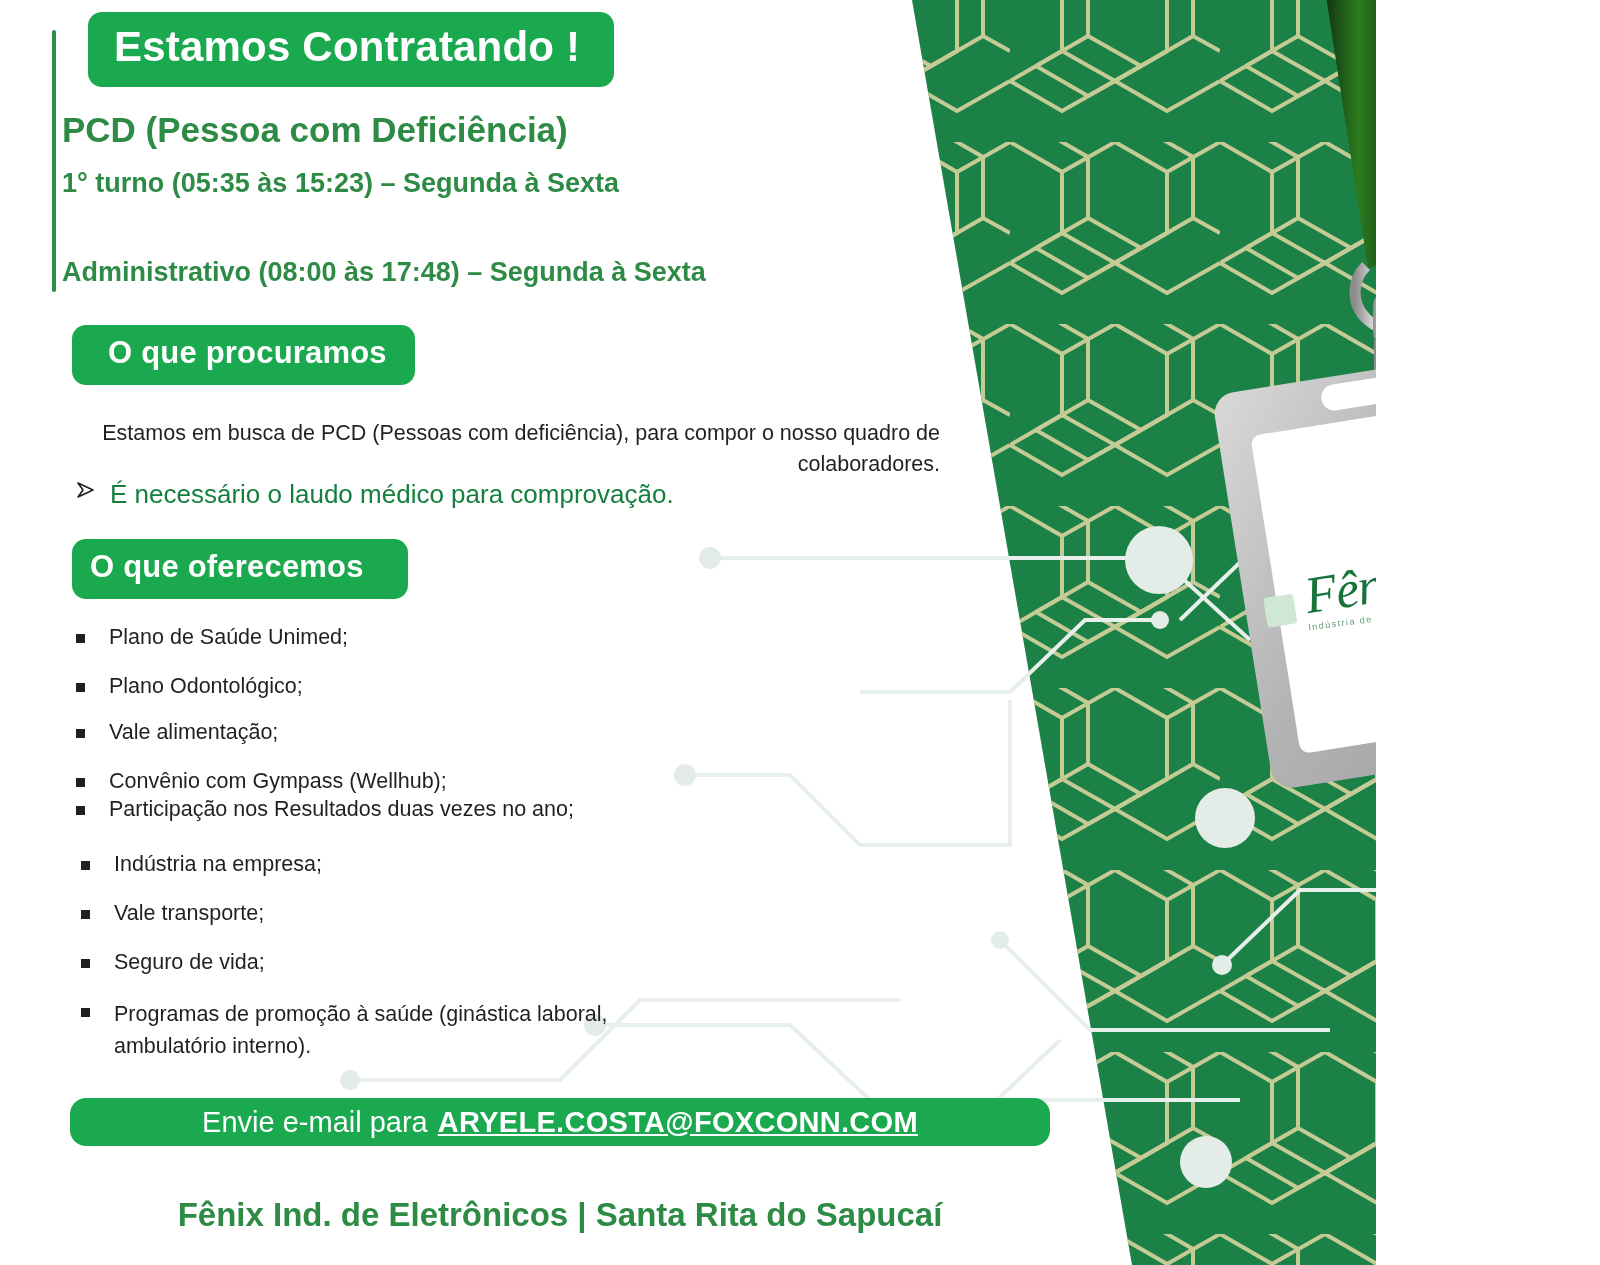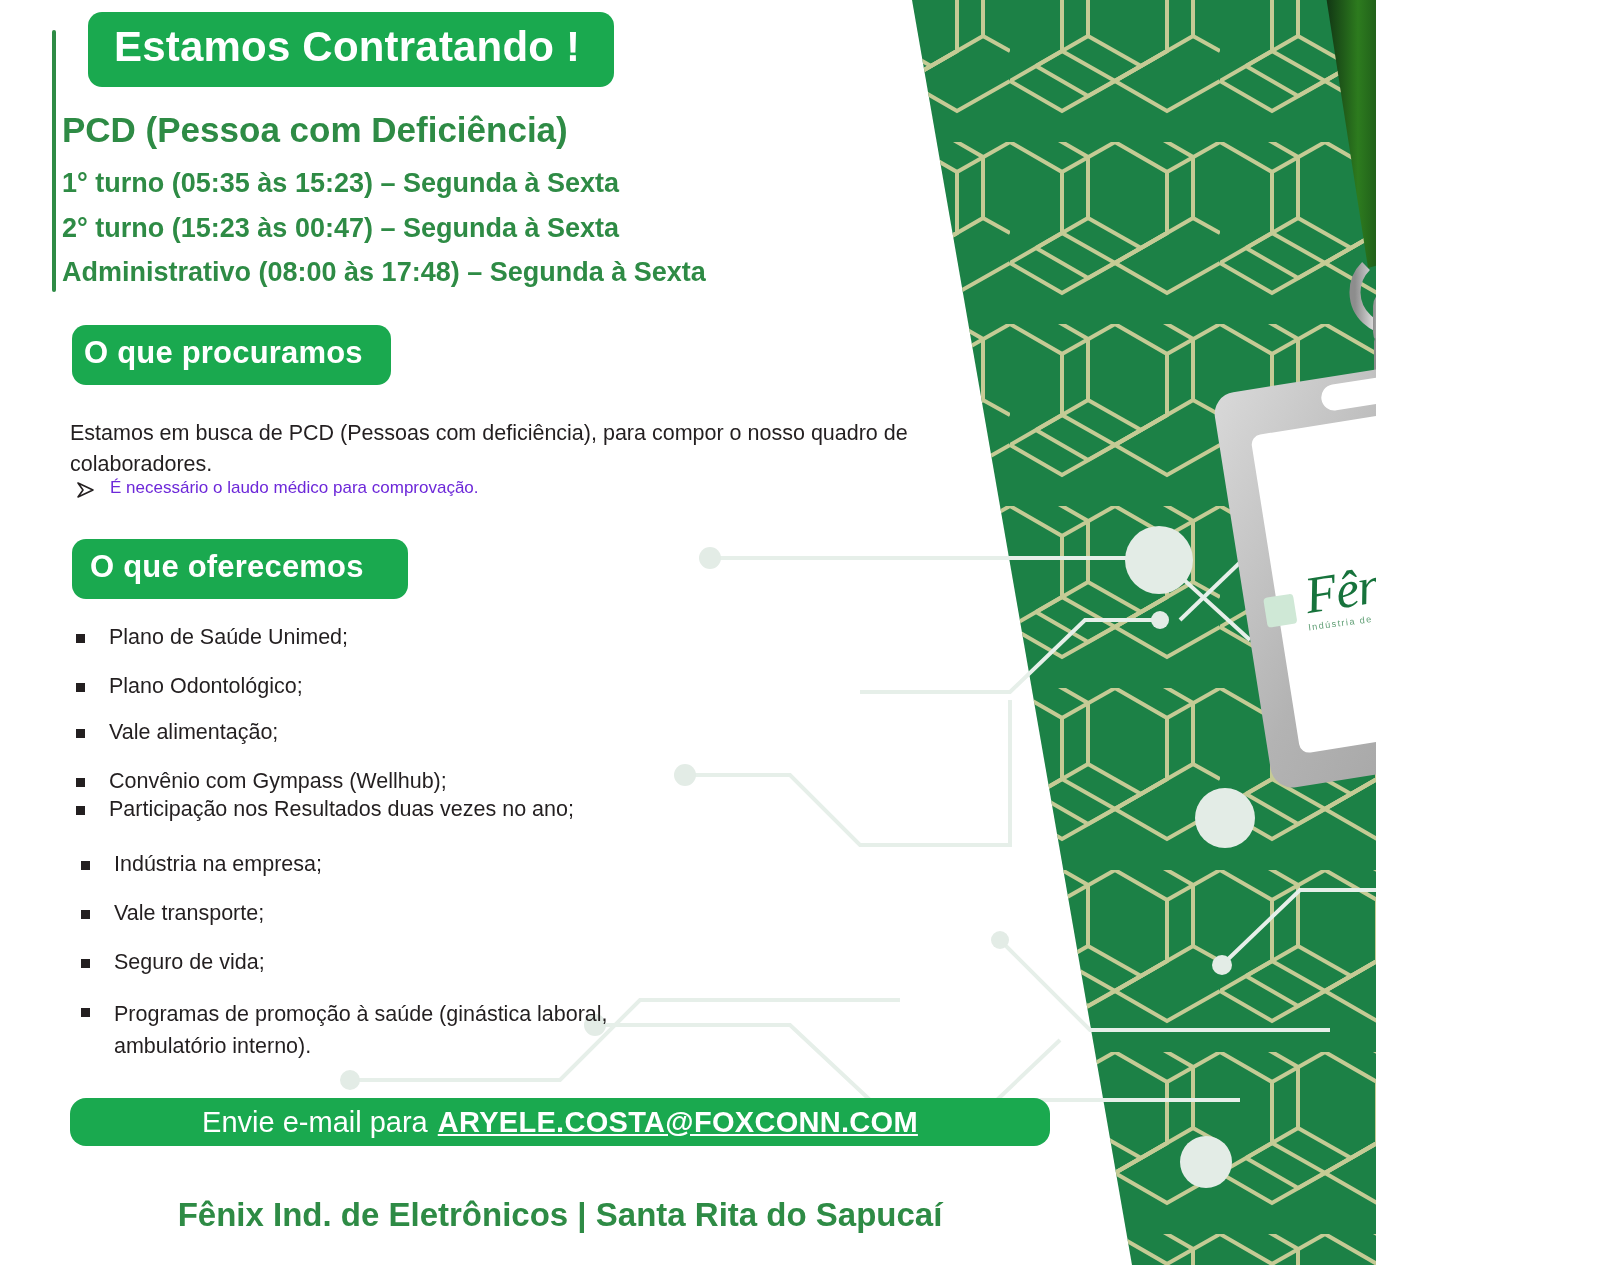--- a/index.html
+++ b/index.html
@@ -57,37 +57,37 @@
   
   .greenline{
     position:absolute;color:#2e8b45;font-weight:bold;white-space:nowrap;
   }
   #role-title{left:62px;top:110px;font-size:35px;}
   #shift-1{left:62px;top:168px;font-size:27px;}
   #shift-2{left:62px;top:213px;font-size:27px;}
   #shift-3{left:62px;top:257px;font-size:27px;}
 
   
-  #sec1-pill{position:absolute;left:72px;top:325px;padding:10px 28px 14px 12px;font-size:31px;}
+  #sec1-pill{position:absolute;left:72px;top:325px;padding:10px 28px 14px 36px;font-size:31px;}
   #sec2-pill{position:absolute;left:72px;top:539px;padding:10px 44px 14px 18px;font-size:31px;}
 
   
   .body-text{
-    position:absolute;color:#231f20;font-size:21.5px;line-height:1.42;
+    position:absolute;color:#231f20;font-size:21.5px;line-height:1.42;text-align:right;
   }
   #intro-text{left:70px;top:418px;width:870px;}
 
   #requirement-row{
     position:absolute;left:76px;top:476px;width:880px;
     display:flex;align-items:flex-start;gap:14px;
   }
   .arrow-bullet{
     flex:0 0 auto;width:20px;height:22px;margin-top:3px;
   }
-  #requirement-text{font-size:17px;color:#6d28d9;line-height:1.42;}
+  #requirement-text{font-size:26px;color:#15803d;line-height:1.42;}
 
   
   #benefits{
     position:absolute;left:76px;top:624px;width:900px;
   }
   .benefit-item{
     display:flex;align-items:flex-start;
     font-size:21.5px;color:#231f20;line-height:1.30;
   }
   .sq-bullet{
@@ -191,21 +191,20 @@
       <circle cx="1000" cy="940" r="9"></circle>
     </g>
   </svg>
 
   <div class="accent-rule"></div>
 
   <div id="title-pill" class="pill">Estamos Contratando !</div>
 
   <div id="role-title" class="greenline">PCD (Pessoa com Deficiência)</div>
   <div id="shift-1" class="greenline">1° turno (05:35 às 15:23) – Segunda à Sexta</div>
-  <div id="shift-2" class="greenline">2° turno (15:23 às 00:47) – Segunda à Sexta</div>
   <div id="shift-3" class="greenline">Administrativo (08:00 às 17:48) – Segunda à Sexta</div>
 
   <div id="sec1-pill" class="pill">O que procuramos</div>
 
   <div id="intro-text" class="body-text">Estamos em busca de PCD (Pessoas com deficiência), para compor o nosso quadro de colaboradores.</div>
 
   <div id="requirement-row">
     <svg class="arrow-bullet" viewBox="0 0 20 22">
       <path d="M2 4 L17 11 L2 18 L7 11 Z" fill="none" stroke="#231f20" stroke-width="1.6" stroke-linejoin="round"></path>
     </svg>

